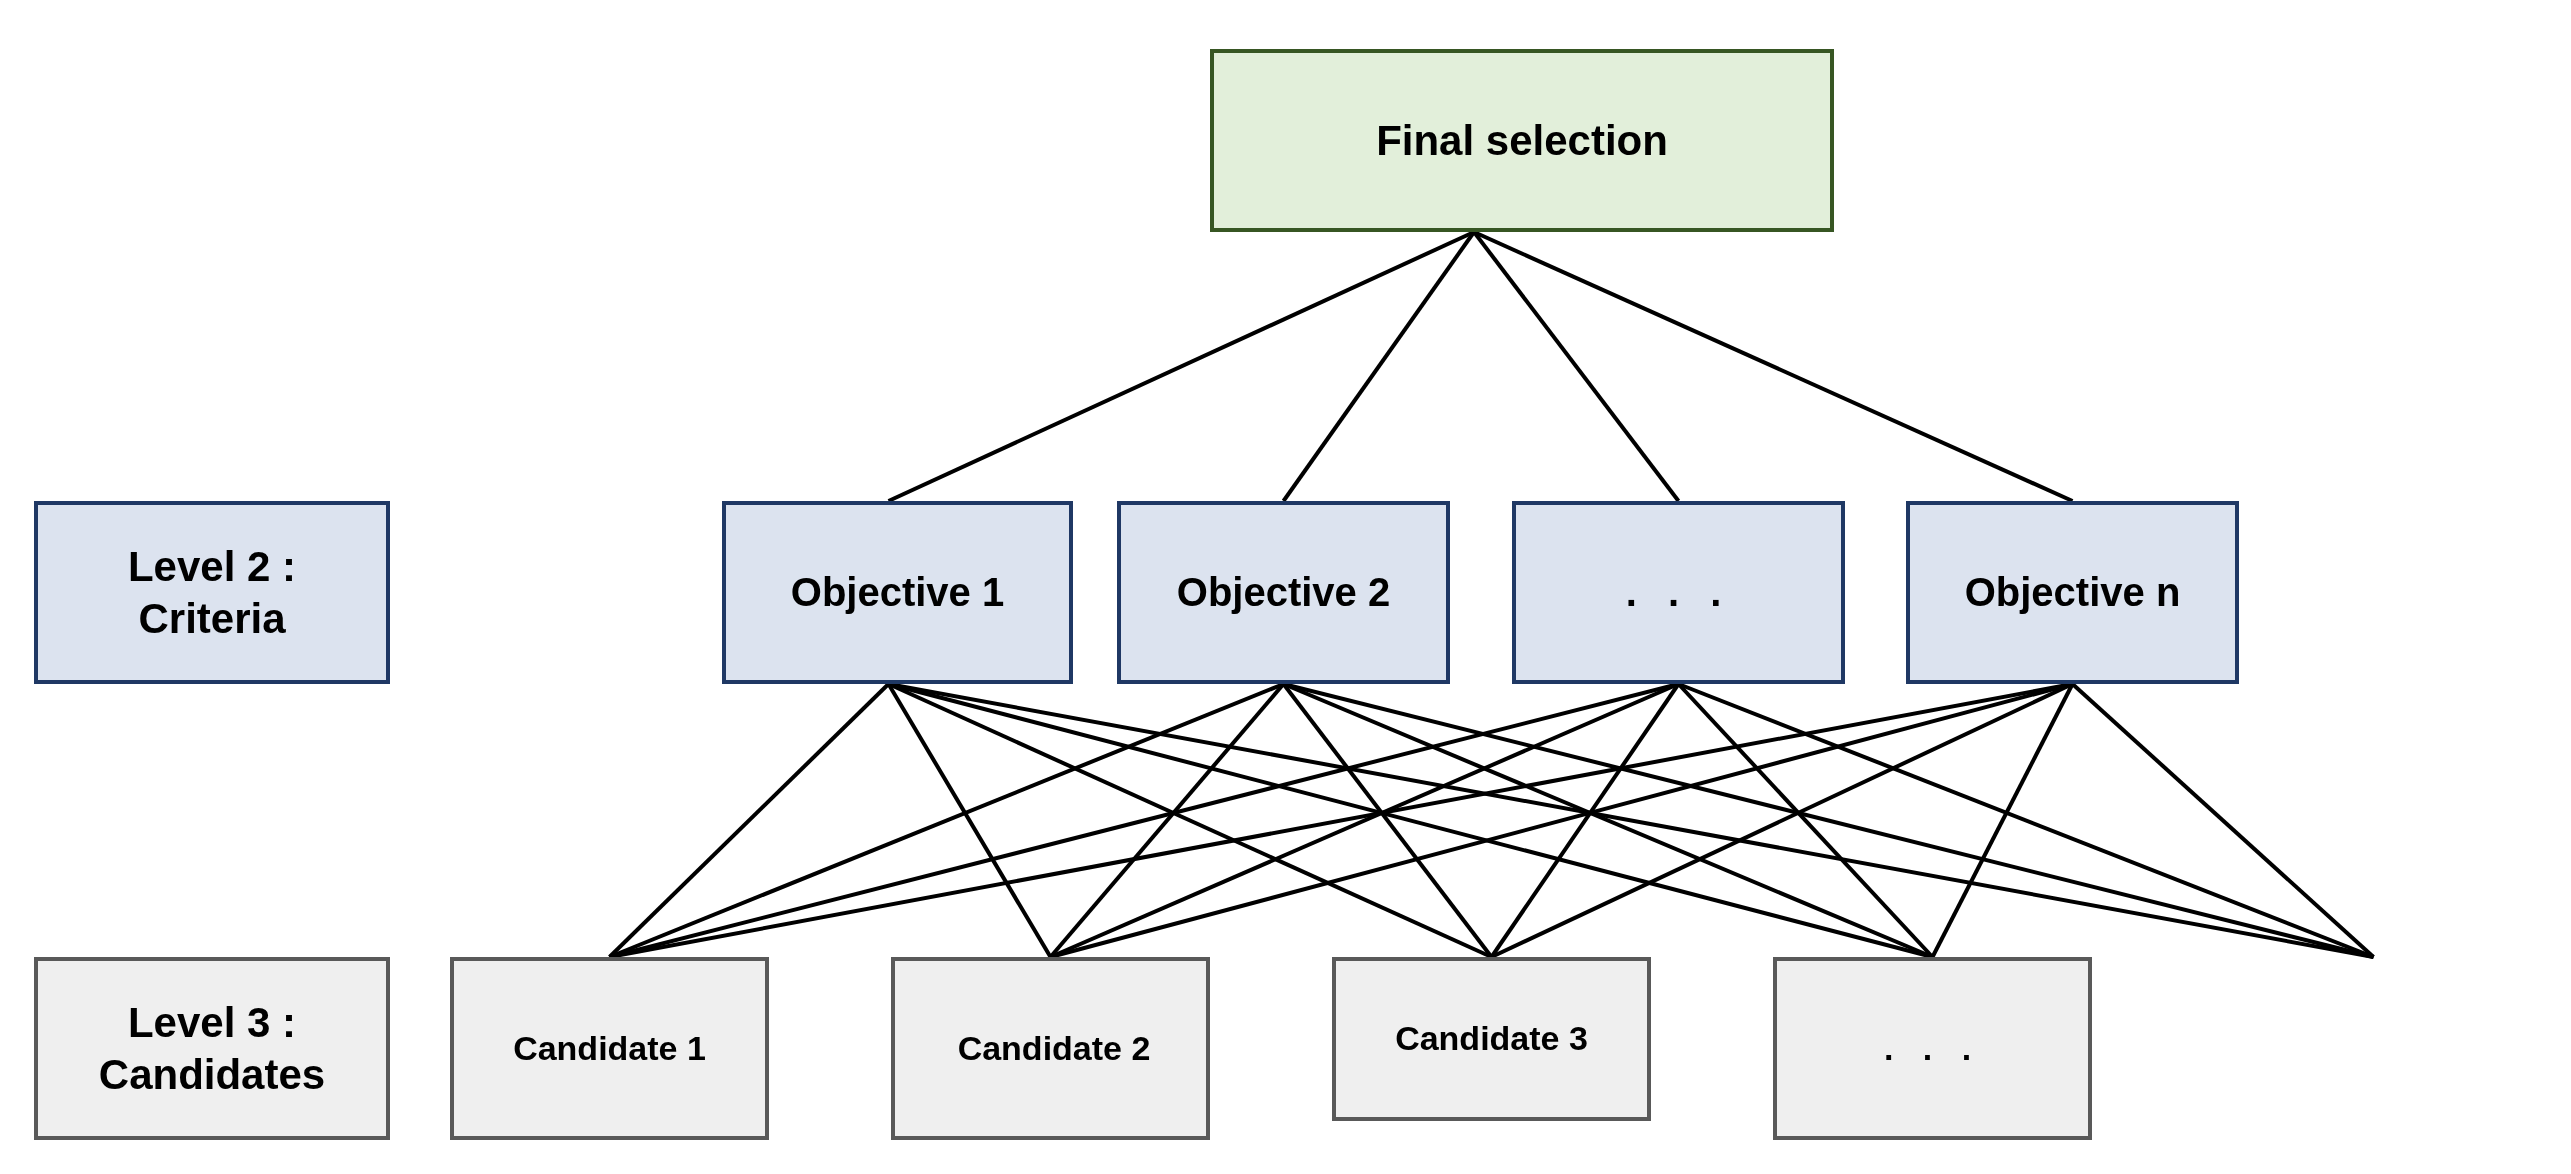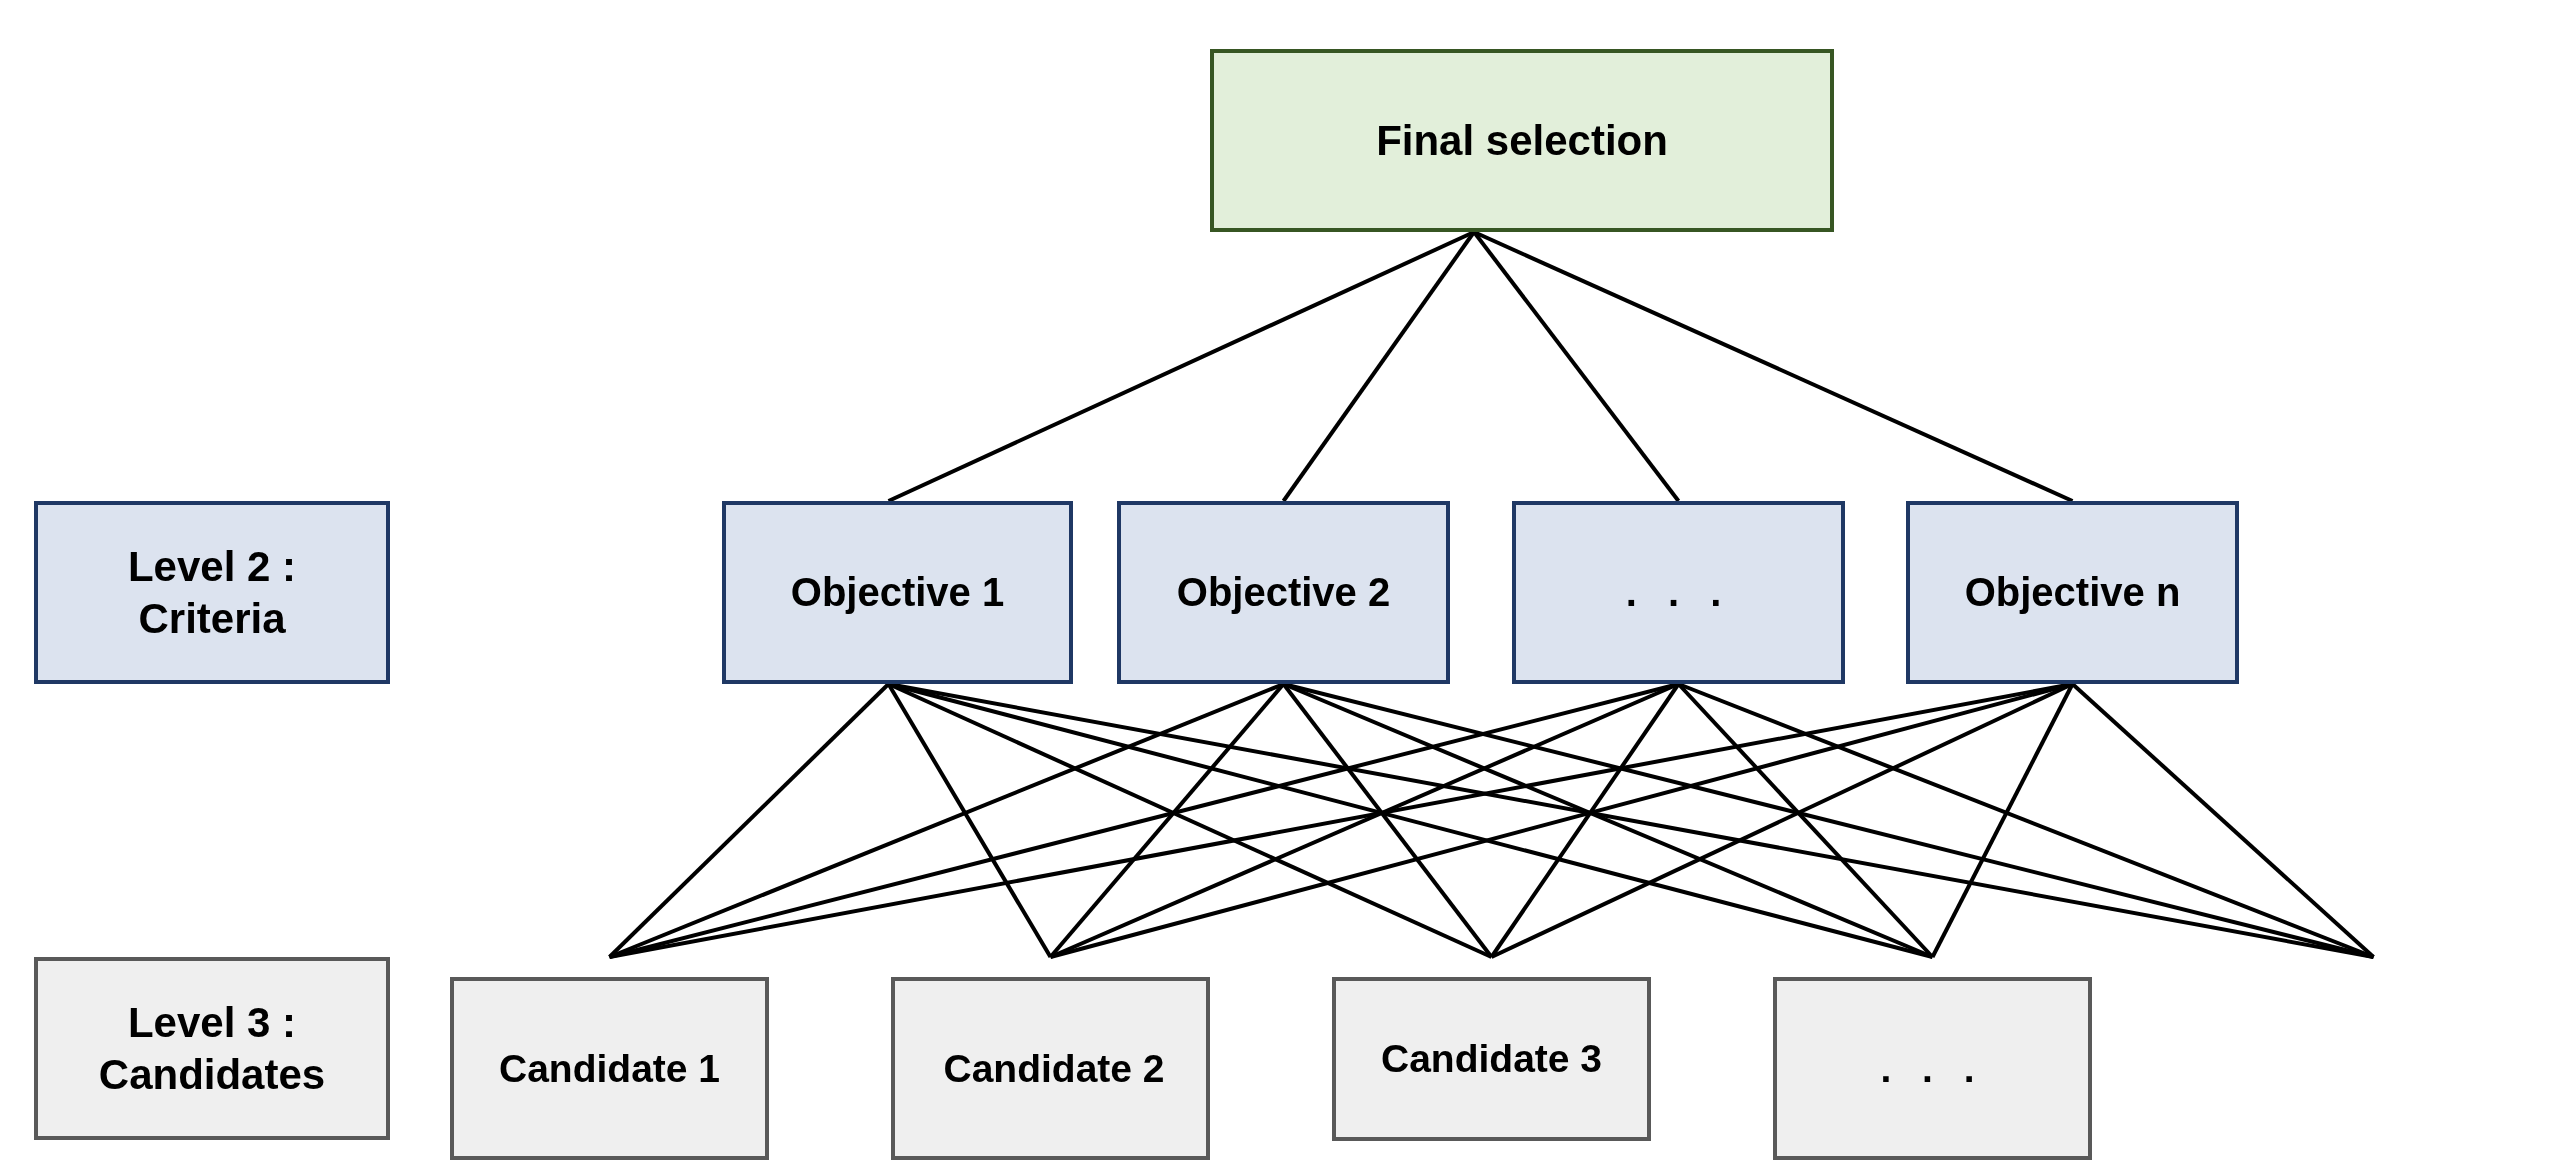--- a/index.html
+++ b/index.html
@@ -55,21 +55,21 @@
     border: 4px solid #1f3864;
   }
   
   .lvl3 {
     background: #efefef;
     border: 4px solid #595959;
   }
   .legend-box { font-size: 42px; }
   .title-box  { font-size: 42px; }
   .obj-box    { font-size: 40px; }
-  .cand-box   { font-size: 39px; margin-top: 20px; }
+  .cand-box   { font-size: 34px; }
   .dots       { letter-spacing: 10px; }
 </style>
 </head>
 <body>
 
 <div id="canvas">
 
   <svg id="edges" viewBox="0 0 2571 1174" xmlns="http://www.w3.org/2000/svg">
       <line x1="1474" y1="232" x2="888.5" y2="501" stroke="#000000" stroke-width="4" stroke-linecap="butt"></line>
       <line x1="1474" y1="232" x2="1283.5" y2="501" stroke="#000000" stroke-width="4" stroke-linecap="butt"></line>

